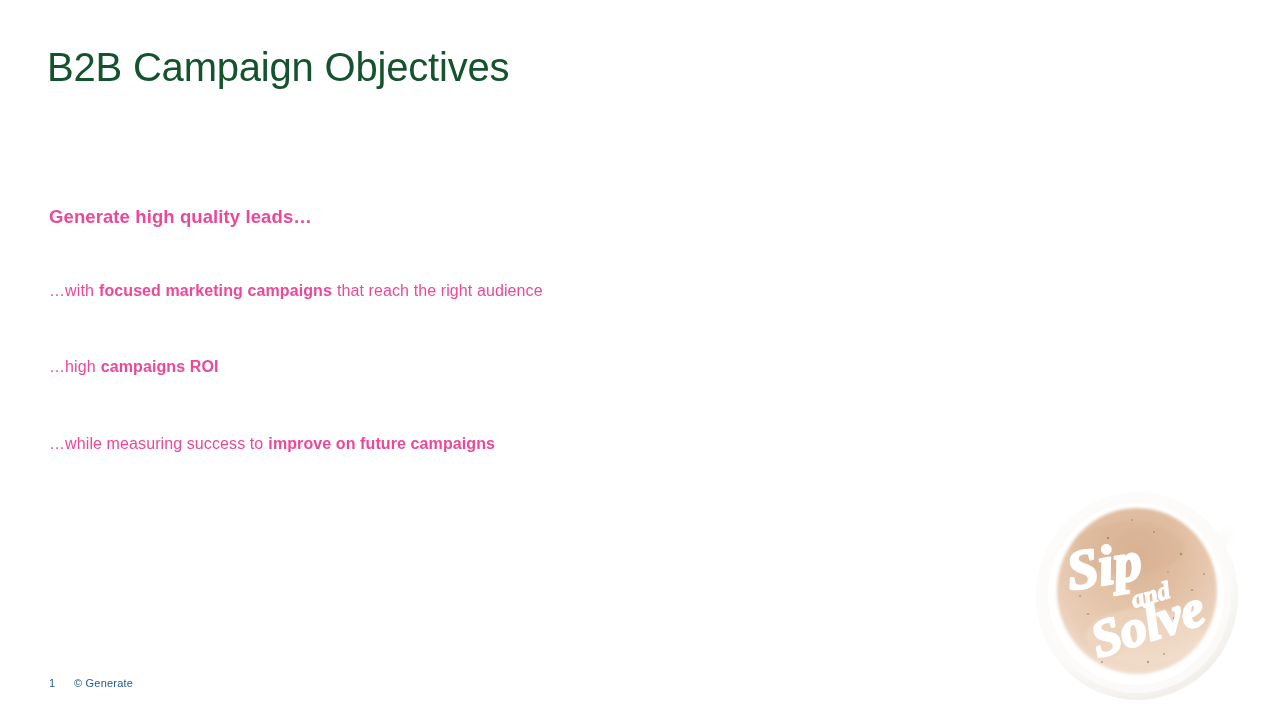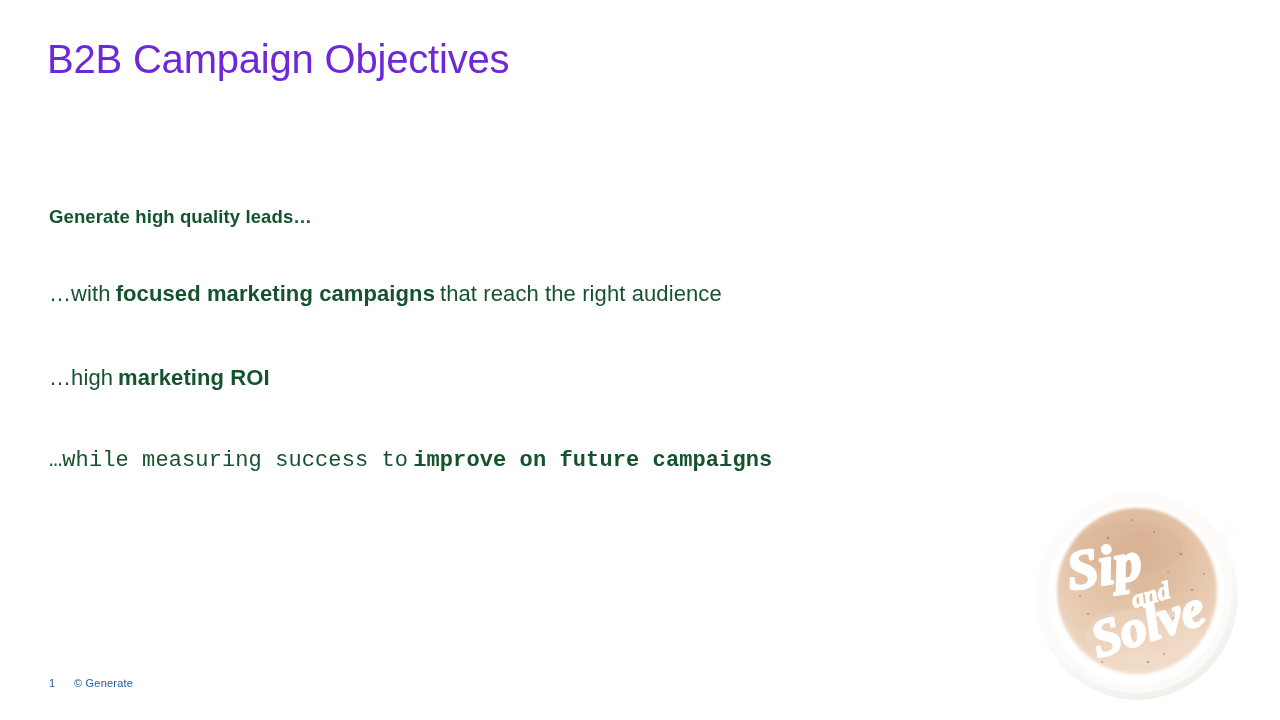--- a/index.html
+++ b/index.html
@@ -18,55 +18,55 @@
     width: 1280px;
     height: 720px;
     background: #ffffff;
     overflow: hidden;
   }
 
   
   .slide-title {
     position: absolute;
     left: 47px;
-    top: 36px;
+    top: 44px;
     font-size: 40px;
     font-weight: 400;
     letter-spacing: -0.2px;
-    color: #6d28d9;
+    color: #14532d;
     white-space: nowrap;
     line-height: 1.15;
   }
 
   
   .body-block {
     position: absolute;
     left: 49px;
     top: 206px;
     width: 900px;
   }
   .body-line {
-    color: #14532d;
+    color: #ec4899;
     white-space: nowrap;
   }
   .line-lead {
     font-size: 18.5px;
     font-weight: bold;
     letter-spacing: 0.1px;
     margin: 0 0 53px 0;
     line-height: 1.2;
   }
   .line-sub {
-    font-size: 22px;
+    font-size: 16px;
     font-weight: 400;
     letter-spacing: 0.1px;
     margin: 0 0 57px 0;
     line-height: 1.2;
   }
-  .line-sub:last-child { margin-bottom: 16px; font-family: Liberation Mono, monospace; }
+  .line-sub:last-child { margin-bottom: 16px; }
   .line-sub b {
     font-weight: bold;
   }
   .sp { display: inline-block; width: 5px; }
 
   
   .footer {
     position: absolute;
     left: 49px;
     bottom: 31px;
@@ -102,21 +102,21 @@
 
   <div class="body-block">
 
     <p class="body-line line-lead">Generate high quality leads…</p>
 
     <p class="body-line line-sub">
       <span>…with</span><span class="sp"></span><b>focused marketing campaigns</b><span class="sp"></span><span>that reach the right audience</span>
     </p>
 
     <p class="body-line line-sub">
-      <span>…high</span><span class="sp"></span><b>marketing ROI</b><span></span>
+      <span>…high</span><span class="sp"></span><b>campaigns ROI</b><span></span>
     </p>
 
     <p class="body-line line-sub">
       <span>…while  measuring success to</span><span class="sp"></span><b>improve on future campaigns</b><span></span>
     </p>
 
   </div>
 
   <div class="footer">
     <span class="footer-page">1</span>

